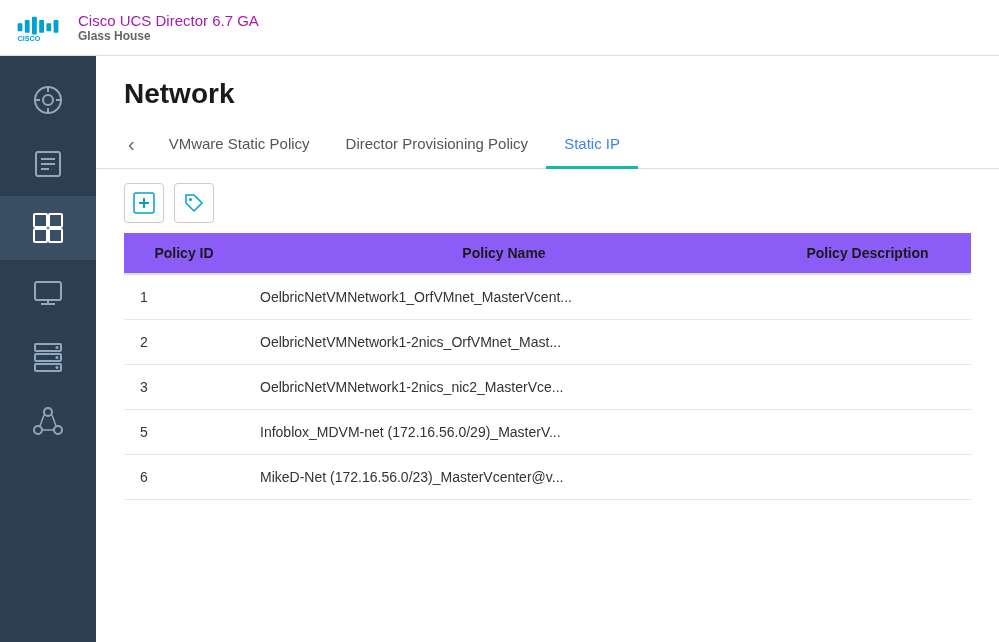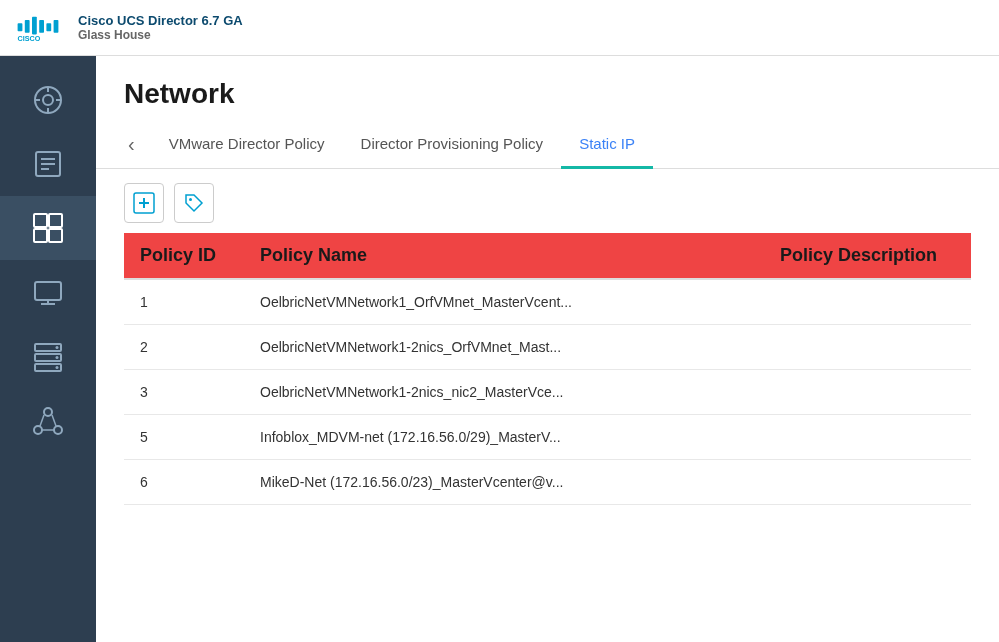--- a/index.html
+++ b/index.html
@@ -7,21 +7,21 @@
 
     
     .topbar {
       display: flex; align-items: center; background: #ffffff; border-bottom: 1px solid #ddd;
       padding: 0 16px; height: 56px; flex-shrink: 0;
     }
     .cisco-logo {
       width: 48px; height: 32px; margin-right: 14px; flex-shrink: 0;
     }
     .app-title { display: flex; flex-direction: column; }
-    .app-title-main { font-size: 13px; font-weight: 700; color: #0c4a6e; }
+    .app-title-main { font-size: 15px; font-weight: 400; color: #a21caf; }
     .app-title-sub { font-size: 12px; color: #666; font-weight: bold; }
 
     
     .main-layout { display: flex; flex: 1; overflow: hidden; }
 
     
     .sidebar {
       width: 96px; background: #2d3e50; display: flex; flex-direction: column;
       align-items: center; padding-top: 12px; flex-shrink: 0;
     }
@@ -62,22 +62,22 @@
       width: 40px; height: 40px; display: flex; align-items: center; justify-content: center;
       cursor: pointer; color: #00a0d1;
     }
     .toolbar-btn svg { width: 24px; height: 24px; }
 
     
     .table-container { flex: 1; overflow: auto; padding: 0 28px 20px 28px; }
     table { width: 100%; border-collapse: collapse; font-size: 14px; }
     thead tr { border-bottom: 2px solid #ddd; }
     th {
-      text-align: left; padding: 12px 16px; font-weight: 600; color: #1a1a1a;
-      font-size: 18px; background: #ef4444;
+      text-align: center; padding: 12px 16px; font-weight: 600; color: #1a1a1a;
+      font-size: 14px; background: #8b5cf6;
     }
     td { padding: 14px 16px; color: #333; border-bottom: 1px solid #e8e8e8; }
     .col-id { width: 120px; }
     .col-name { width: 520px; }
     .col-desc { }
   </style>
 </head>
 <body>
 
 <div class="topbar">
@@ -165,21 +165,21 @@
   </div>
 
   <div class="content">
 
     <div class="page-header">
       <h1 class="page-title">Network</h1>
     </div>
 
     <div class="tabs-row">
       <button class="tab-back-btn">‹</button>
-      <div class="tab">VMware Director Policy</div>
+      <div class="tab">VMware Static Policy</div>
       <div class="tab">Director Provisioning Policy</div>
       <div class="tab active">Static IP</div>
     </div>
 
     <div class="toolbar">
       <button class="toolbar-btn" title="Add">
         <svg viewBox="0 0 24 24" fill="none" xmlns="http://www.w3.org/2000/svg">
           <rect x="2" y="2" width="20" height="20" rx="2" stroke="#00a0d1" stroke-width="1.5" fill="none"></rect>
           <line x1="12" y1="7" x2="12" y2="17" stroke="#00a0d1" stroke-width="2"></line>
           <line x1="7" y1="12" x2="17" y2="12" stroke="#00a0d1" stroke-width="2"></line>

